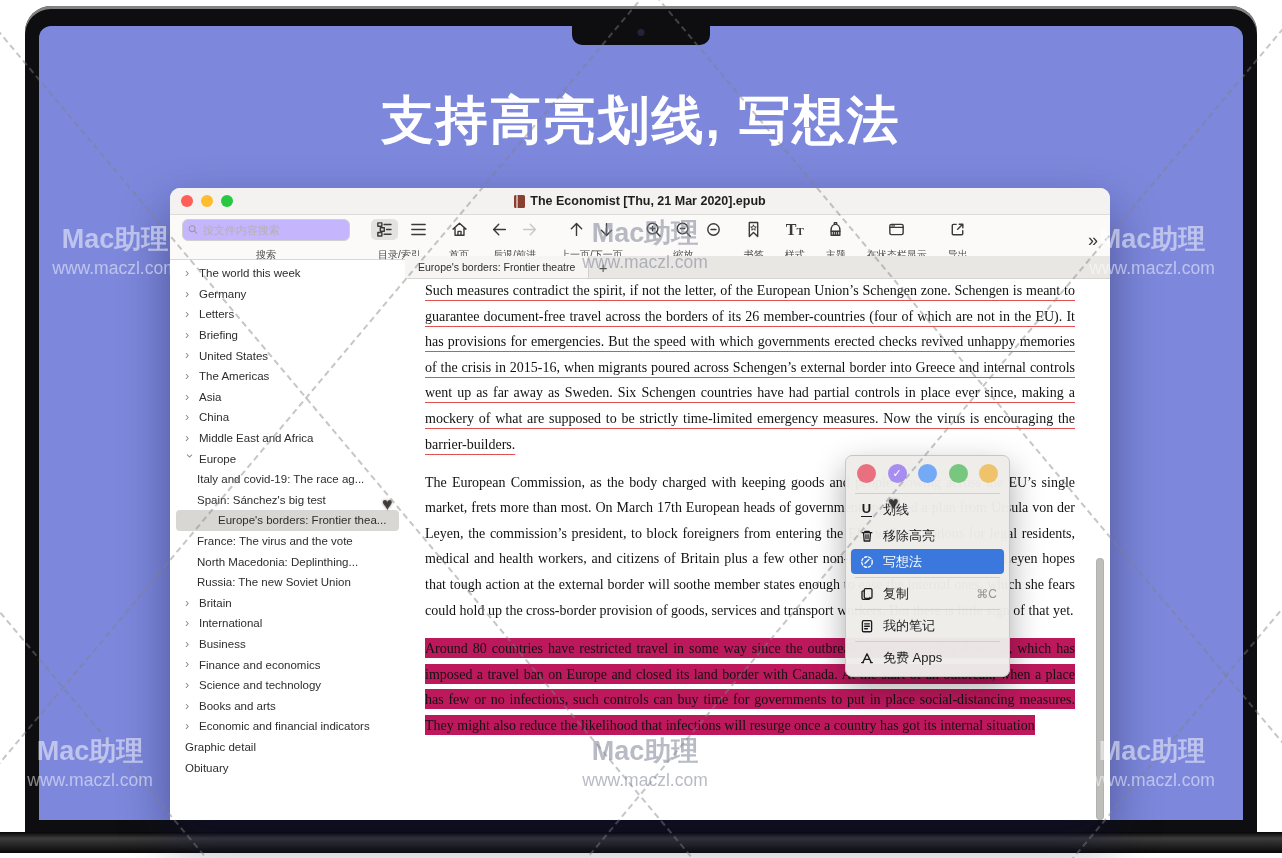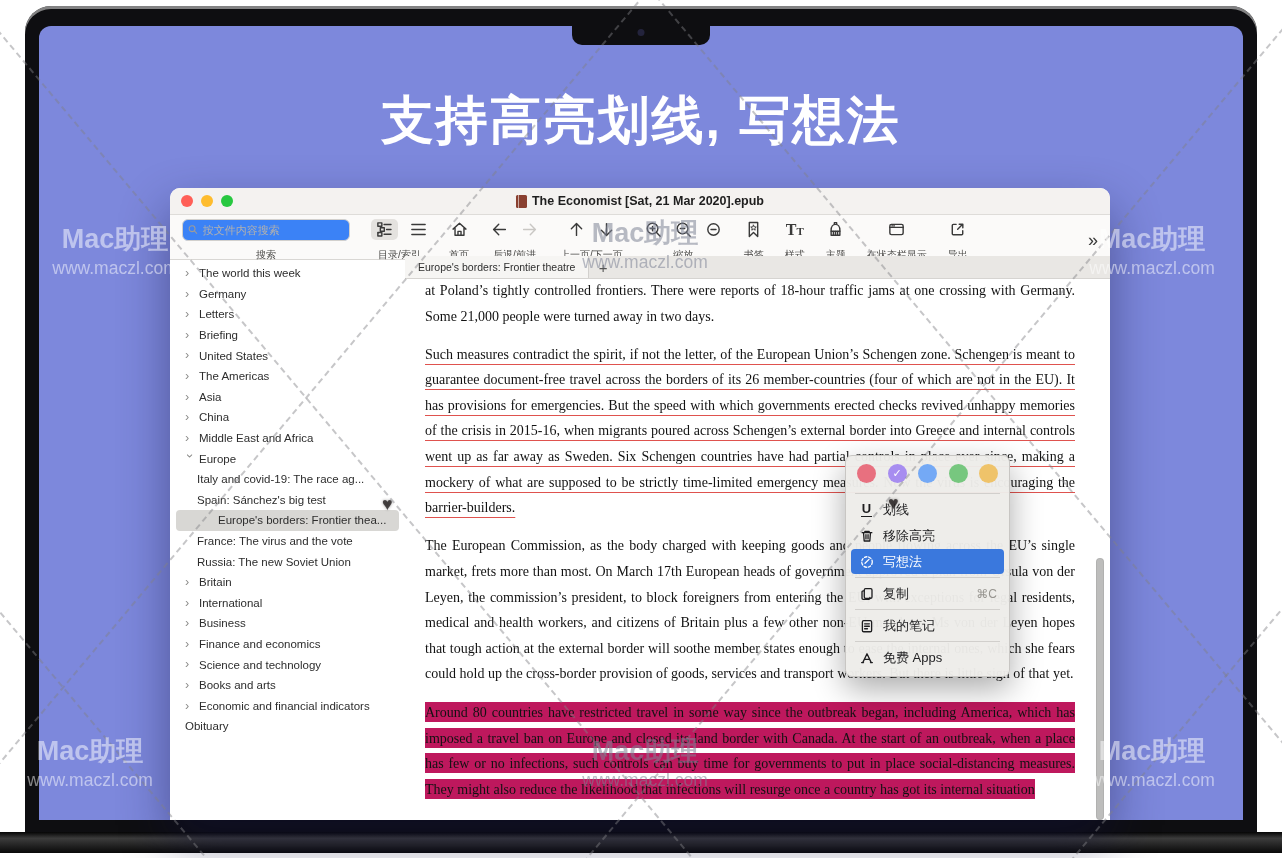--- a/index.html
+++ b/index.html
@@ -34,21 +34,21 @@
   .book-ic:before{content:"";position:absolute;left:2px;top:0;bottom:0;width:1.5px;background:rgba(255,255,255,.55)}
 
   .toolbar{height:41px;background:#fbfaf9;border-bottom:1px solid #d9d7d4;display:flex;
            align-items:flex-start;padding:3px 12px 0;gap:21px}
   .tb-group{display:flex;flex-direction:column;align-items:center;flex:0 0 auto}
   .tb-icons{display:flex;align-items:center;gap:11px;height:23px}
   .tb-icon{display:flex;align-items:center;color:#3a3a3a}
   .tb-icon.active{background:#e4e2df;border-radius:5px;padding:1px 4px}
   .tb-icon.disabled{color:#c9c7c4}
   .tb-label{font-size:10px;color:#4b4a48;margin-top:7px;white-space:nowrap}
-  .search-box{width:156px;height:20px;border:1px solid #d2d0cd;border-radius:6px;background:#3b82f6;
+  .search-box{width:156px;height:20px;border:1px solid #d2d0cd;border-radius:6px;background:#c4b5fd;
               display:flex;align-items:center;padding:0 5px;gap:3px;color:#9d9b98}
   .search-box input{border:0;outline:0;width:100%;font-size:11px;color:#333;background:transparent}
   .search-box input::placeholder{color:#b3b1ae}
   .tt{font-family:"Liberation Serif",serif;font-size:16px;font-weight:600;line-height:1}
   .tt small{font-size:11px;font-weight:600}
   .more{margin-left:auto;align-self:center;font-size:18px;color:#3a3a3a;line-height:1;padding-top:2px}
 
   .tabbar{position:absolute;left:235px;right:0;top:68px;height:22px;background:#e9e7e4;
           border-bottom:1px solid #d6d4d1;display:flex;align-items:stretch}
   .tab{background:#f6f5f3;border-right:1px solid #d2d0cd;font-size:10.5px;color:#2e2e2e;
@@ -113,21 +113,21 @@
 
 <div class="window">
   <div class="titlebar">
     <div class="lights">
       <span class="light l-red"></span>
       <span class="light l-yellow"></span>
       <span class="light l-green"></span>
     </div>
     <div class="win-title">
       <span class="book-ic"></span>
-      <span>The Economist [Sat, 21 Mar 2020].epub</span>
+      <span>The Economist [Thu, 21 Mar 2020].epub</span>
     </div>
   </div>
 
   <div class="toolbar">
     <div class="tb-group">
       <div class="tb-icons">
         <div class="search-box">
           <svg width="11" height="11" viewBox="0 0 12 12" fill="none" stroke="#9d9b98" stroke-width="1.3">
               <circle cx="5" cy="5" r="3.6"></circle>
               <path d="M7.8 7.8 L11 11"></path>
@@ -333,20 +333,23 @@
       <div class="side-item lvl1">
         <span>Spain: Sánchez's big test</span>
       </div>
       <div class="side-item lvl1 selected">
         <span>Europe's borders: Frontier thea...</span>
       </div>
       <div class="side-item lvl1">
         <span>France: The virus and the vote</span>
       </div>
       <div class="side-item lvl1">
+        <span>North Macedonia: Deplinthing...</span>
+      </div>
+      <div class="side-item lvl1">
         <span>Russia: The new Soviet Union</span>
       </div>
       <div class="side-item">
         <span class="chev">›</span>
         <span>Britain</span>
       </div>
       <div class="side-item">
         <span class="chev">›</span>
         <span>International</span>
       </div>
@@ -364,26 +367,28 @@
       </div>
       <div class="side-item">
         <span class="chev">›</span>
         <span>Books and arts</span>
       </div>
       <div class="side-item">
         <span class="chev">›</span>
         <span>Economic and financial indicators</span>
       </div>
       <div class="side-item">
+        <span>Graphic detail</span>
+      </div>
+      <div class="side-item">
         <span>Obituary</span>
       </div>
     </div>
 
   <div class="reader" id="reader">
-      <p class="plain"><span>at Poland’s tightly controlled frontiers. There were reports of 18-hour traffic jams at one crossing with Germany. Some 21,000 people were turned away in two days.</span></p>
       <p class="underline"><span>Such measures contradict the spirit, if not the letter, of the European Union’s Schengen zone. Schengen is meant to guarantee document-free travel across the borders of its 26 member-countries (four of which are not in the EU). It has provisions for emergencies. But the speed with which governments erected checks revived unhappy memories of the crisis in 2015-16, when migrants poured across Schengen’s external border into Greece and internal controls went up as far away as Sweden. Six Schengen countries have had partial controls in place ever since, making a mockery of what are supposed to be strictly time-limited emergency measures. Now the virus is encouraging the barrier-builders.</span></p>
       <p class="plain"><span>The European Commission, as the body charged with keeping goods and people flowing across the EU’s single market, frets more than most. On March 17th European heads of government approved a plan from Ursula von der Leyen, the commission’s president, to block foreigners from entering the EU, with exceptions for legal residents, medical and health workers, and citizens of Britain plus a few other non-EU members. Ms von der Leyen hopes that tough action at the external border will soothe member states enough to ease the internal ones, which she fears could hold up the cross-border provision of goods, services and transport workers. But there is little sign of that yet.</span></p>
       <p class="highlight"><span>Around 80 countries have restricted travel in some way since the outbreak began, including America, which has imposed a travel ban on Europe and closed its land border with Canada. At the start of an outbreak, when a place has few or no infections, such controls can buy time for governments to put in place social-distancing measures. They might also reduce the likelihood that infections will resurge once a country has got its internal situation</span></p>
     </div>
   <div class="reader-scrollbar"></div>
 </div>
 
 <div class="context-menu" id="context-menu">
     <div class="cm-colors">
       <span class="cm-dot" style="background: rgb(232, 112, 127);"></span>

